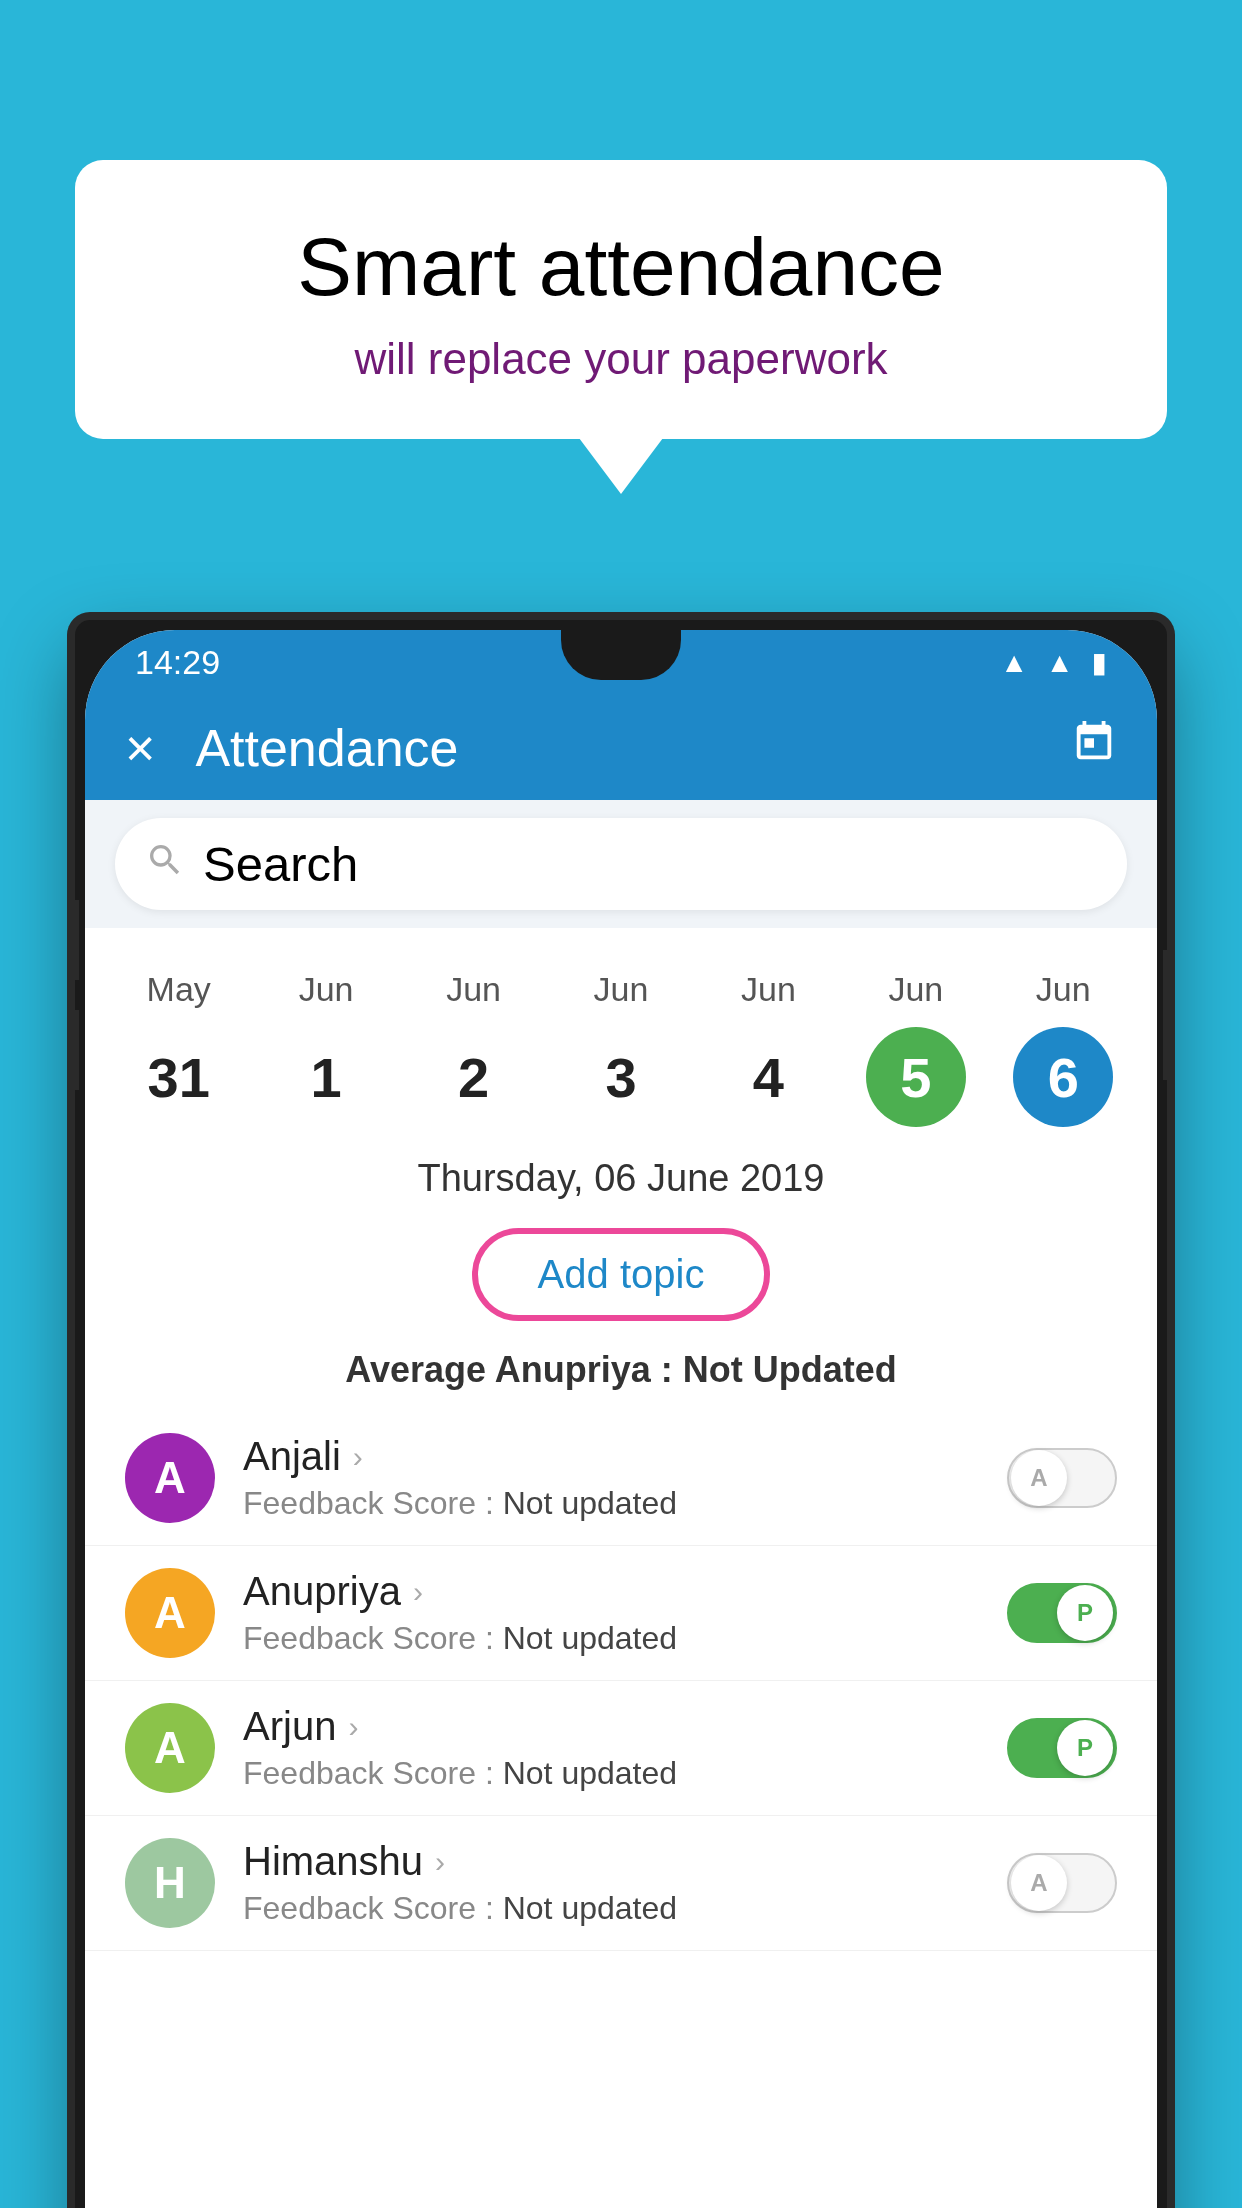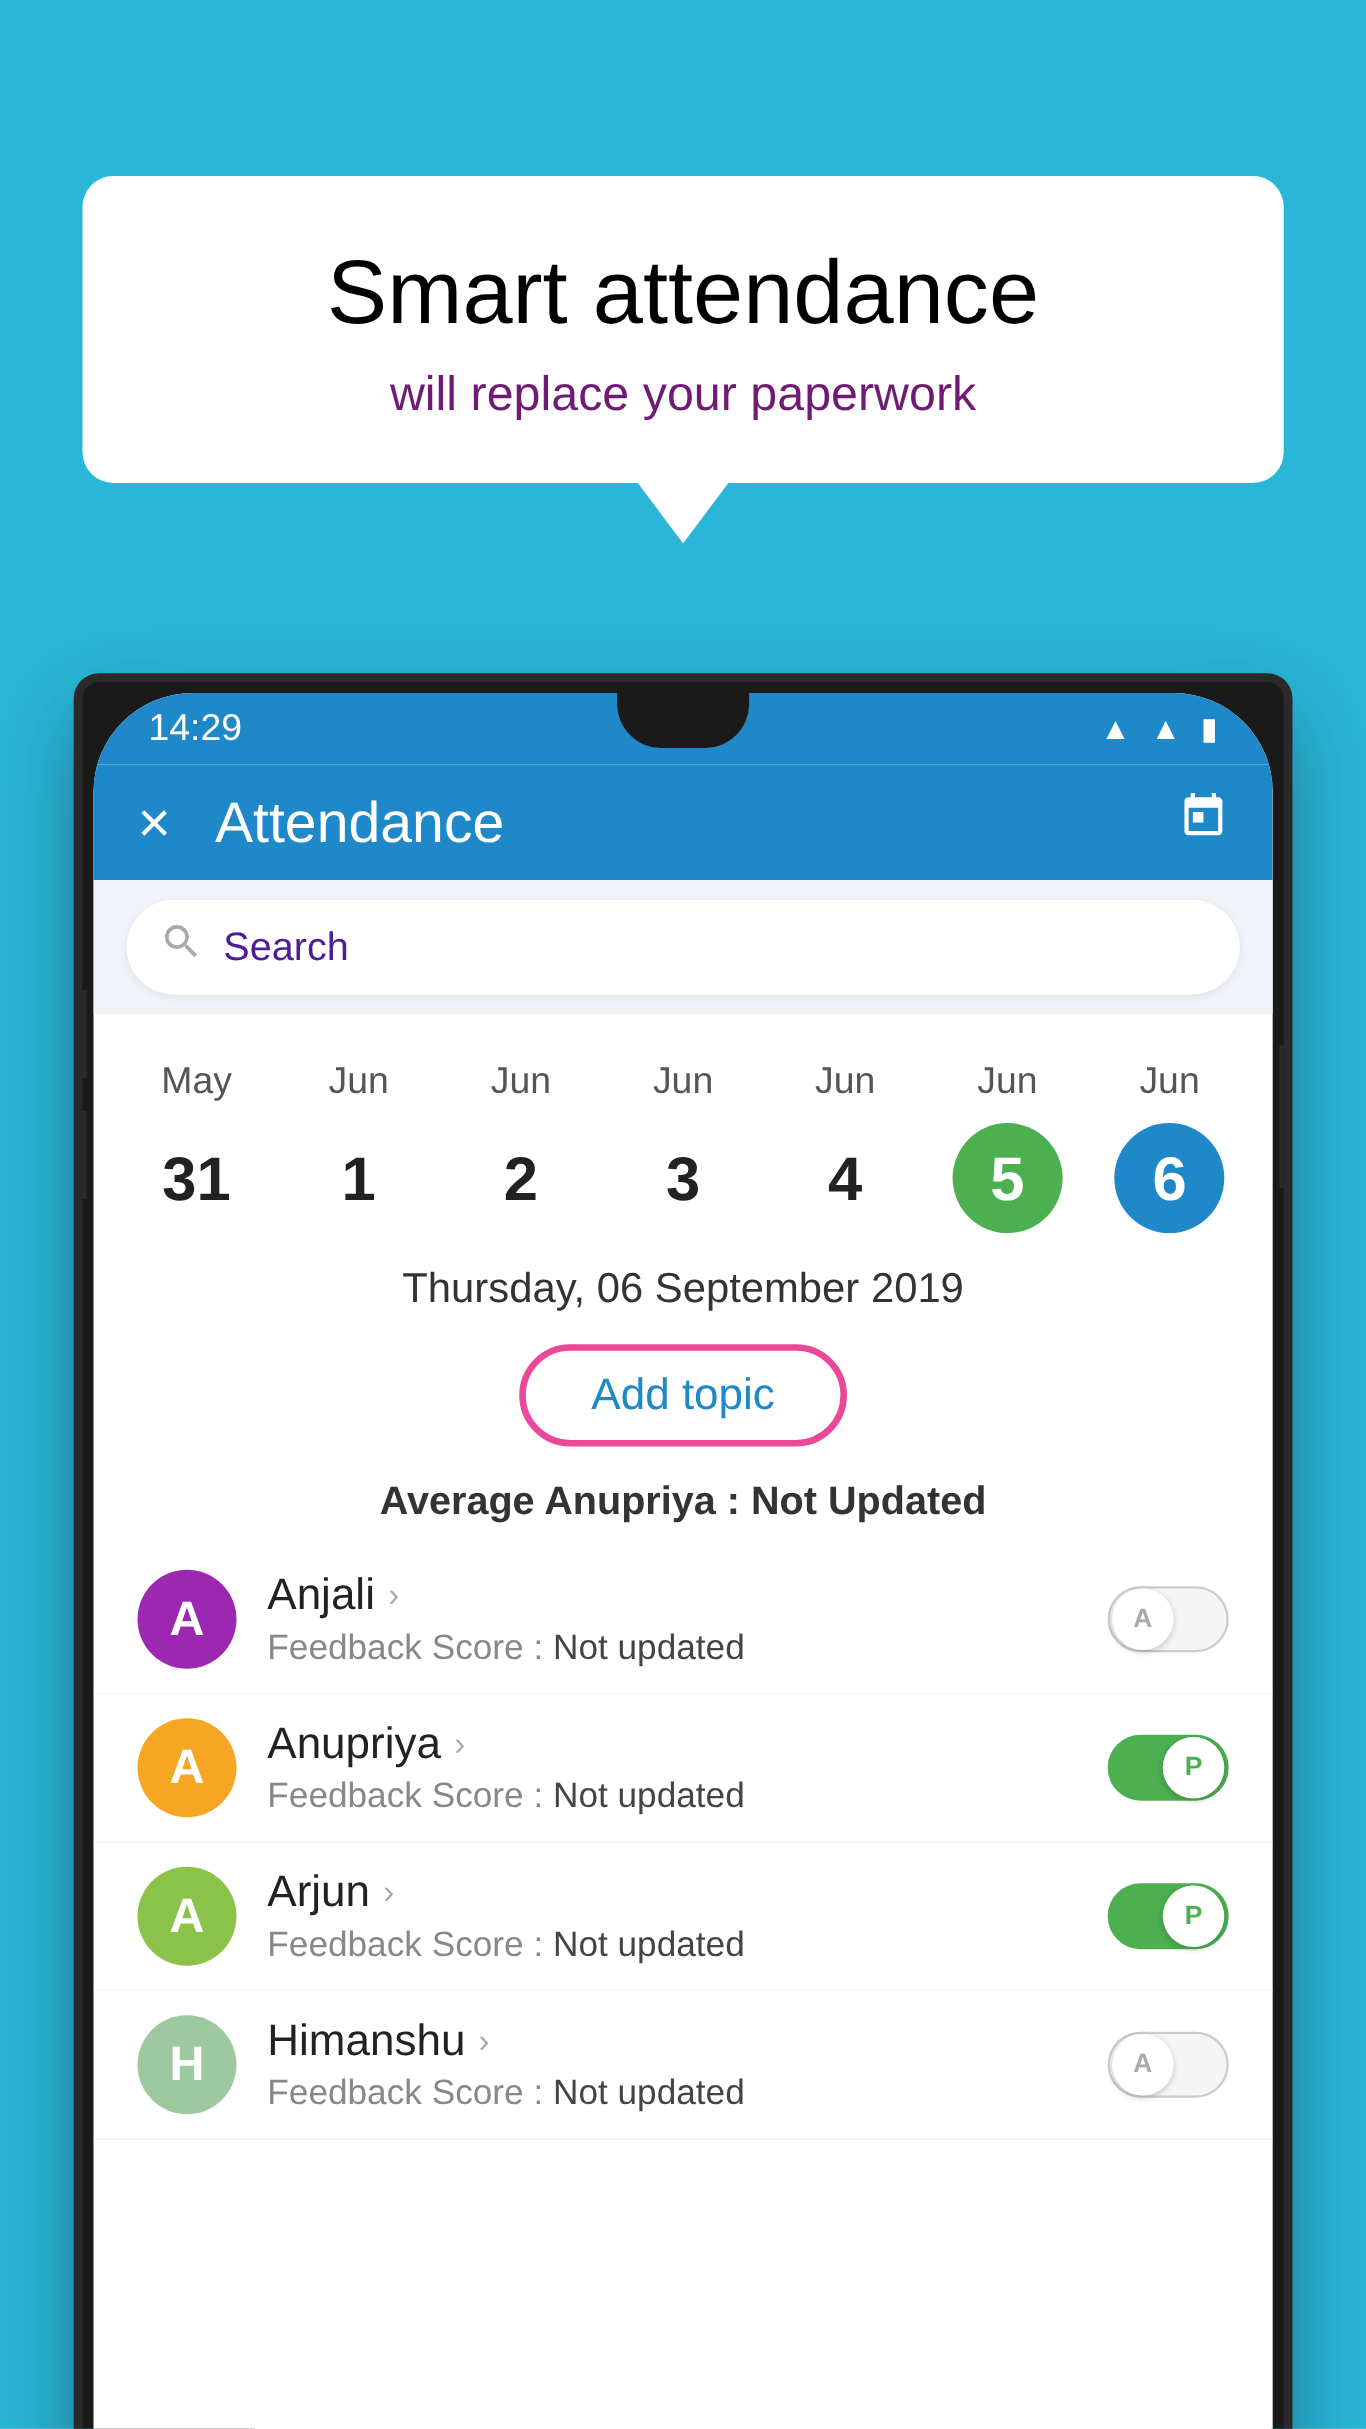--- a/index.html
+++ b/index.html
@@ -156,22 +156,22 @@
       align-items: center;
       padding: 18px 30px;
       gap: 18px;
       box-shadow: 0 2px 8px rgba(0,0,0,0.08);
     }
     .search-icon-wrapper {
       color: #aaa;
       font-size: 40px;
     }
     .search-input-text {
-      font-size: 36px;
-      color: #4c1d95;
+      font-size: 49px;
+      color: #000000;
     }
 
     
     .calendar-row {
       display: flex;
       padding: 30px 20px 20px;
       gap: 0;
       justify-content: space-around;
       align-items: center;
       margin-top: 12px;
@@ -438,21 +438,21 @@
           <div class="cal-day">
             <div class="cal-month">Jun</div>
             <div class="cal-date today">5</div>
           </div>
           <div class="cal-day">
             <div class="cal-month">Jun</div>
             <div class="cal-date selected">6</div>
           </div>
         </div>
 
-      <div class="date-label">Thursday, 06 September 2019</div>
+      <div class="date-label">Thursday, 06 June 2019</div>
 
       <div class="add-topic-container">
         <button class="add-topic-btn">Add topic</button>
       </div>
 
       <div class="avg-feedback">
         <span>Average Anupriya : </span><span style="font-weight: 600; color: rgb(51, 51, 51);">Not Updated</span>
       </div>
 
       <div class="student-list" id="student-list">

